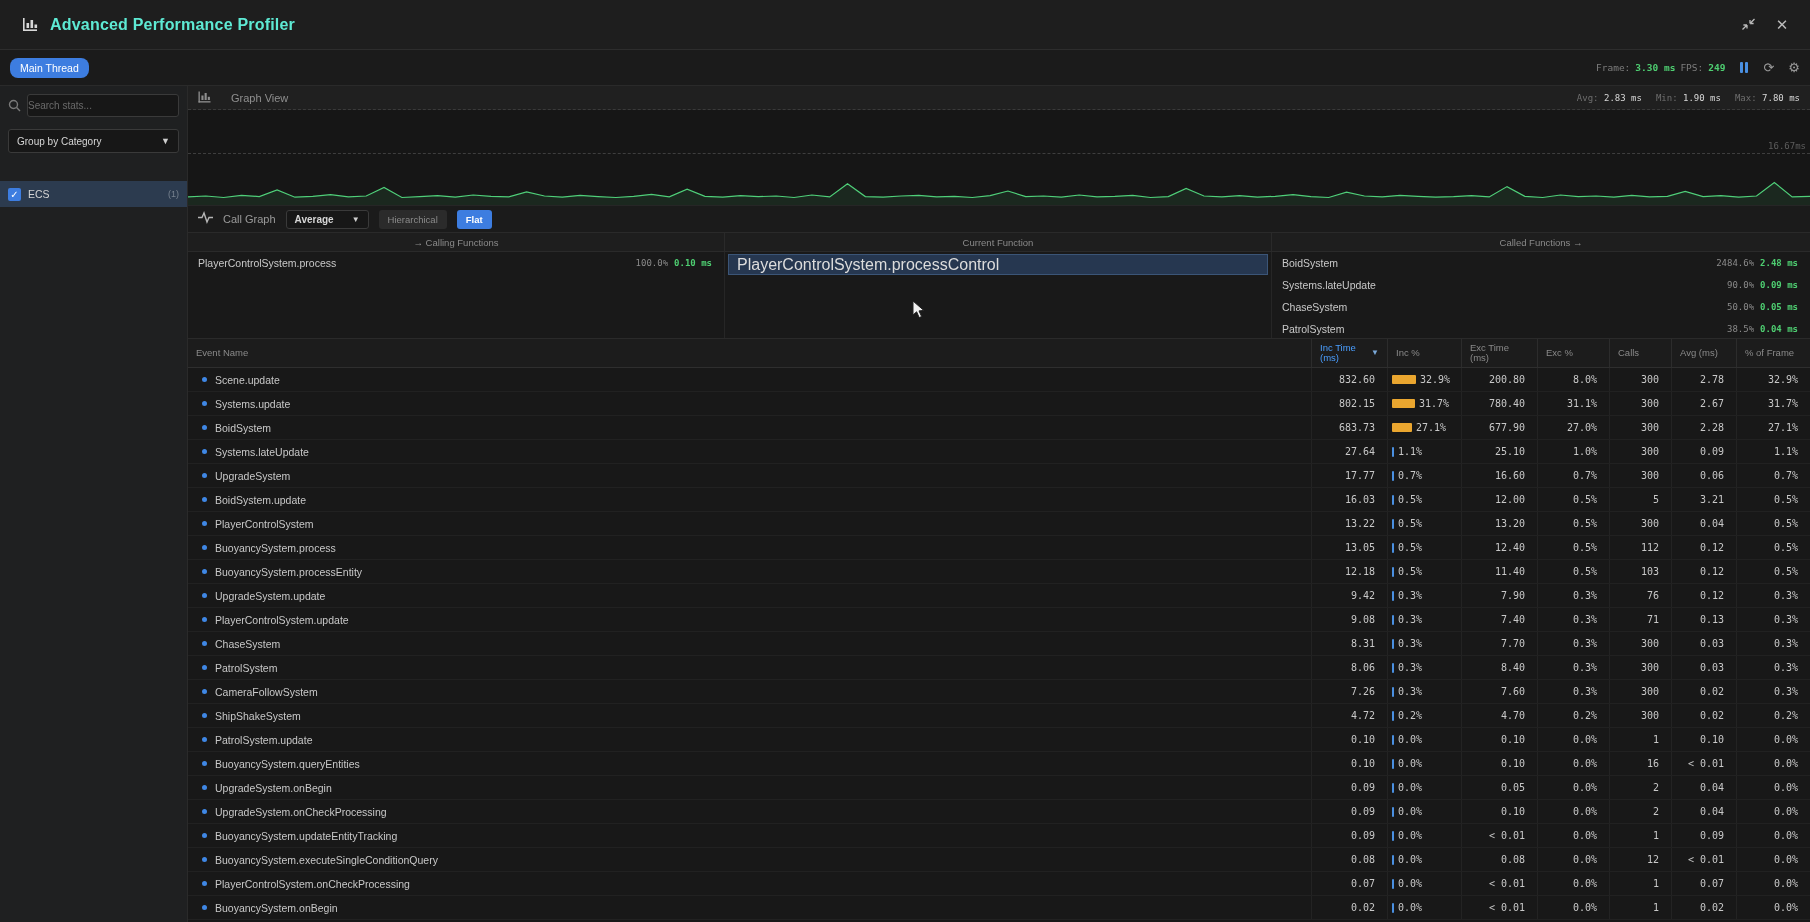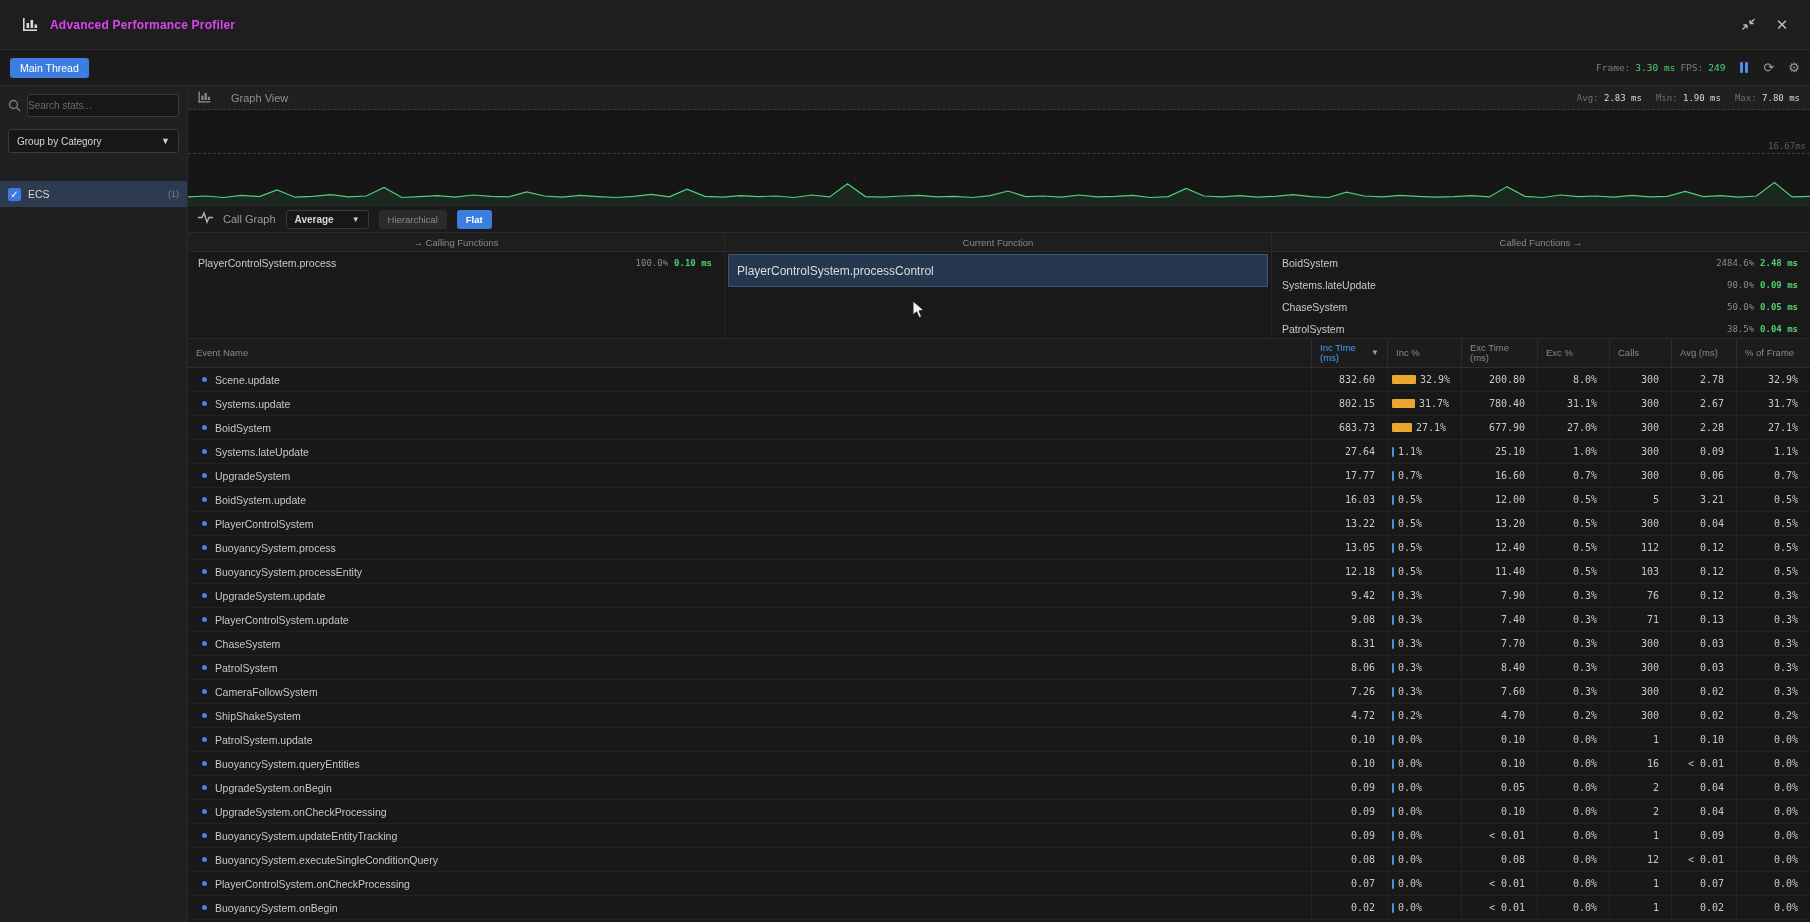--- a/index.html
+++ b/index.html
@@ -4,36 +4,36 @@
 <style>
   * { margin:0; padding:0; box-sizing:border-box; }
   html,body { width:1810px; height:922px; overflow:hidden; background:#141414;
     font-family:"Liberation Sans", sans-serif; }
   .window { position:relative; width:1810px; height:922px; background:#181818; color:#ccc; }
 
   
   .titlebar { height:50px; background:#1e1e1e; border-bottom:1px solid #2d2d2d;
     display:flex; align-items:center; padding:0 14px; }
   .titlebar .app-icon { margin:0 12px 0 8px; display:flex; }
-  .titlebar .title { font-size:12px; font-weight:bold; color:#d946ef; letter-spacing:.2px; }
+  .titlebar .title { font-size:16px; font-weight:bold; color:#5eead4; letter-spacing:.2px; }
   .titlebar .spacer { flex:1; }
   .win-btn { width:28px; height:24px; display:flex; align-items:center; justify-content:center;
     color:#bbb; cursor:pointer; margin-left:6px; }
   .win-btn.close { font-size:15px; }
 
   
   .toolbar { height:36px; background:#1b1b1b; border-bottom:1px solid #2a2a2a;
     display:flex; align-items:center; padding:0 10px; }
   .thread-btn { background:#3d7de0; color:#fff; font-size:10.5px; padding:4px 10px;
-    border-radius:3px; border:none; cursor:pointer; font-family:"Liberation Sans",sans-serif; }
+    border-radius:8px; border:none; cursor:pointer; font-family:"Liberation Sans",sans-serif; }
   .toolbar .spacer { flex:1; }
   .frame-stats { display:flex; align-items:center; gap:5px;
     font-family:"DejaVu Sans Mono",monospace; font-size:9.5px; }
   .frame-stats .lbl { color:#7d7d7d; }
-  .frame-stats .val-green { color:#4ece71; font-weight:normal; }
+  .frame-stats .val-green { color:#4ece71; font-weight:bold; }
   .tb-icon { margin-left:14px; display:flex; align-items:center; cursor:pointer; }
   .pause-icon span { display:inline-block; width:3px; height:11px; background:#4a90e2;
     border-radius:1px; margin:0 1px; }
   .glyph-icon { color:#9a9a9a; font-size:13px; line-height:1; }
 
   
   .content { display:flex; height:836px; }
   .sidebar { width:188px; background:#1f2021; border-right:1px solid #2a2a2a; flex:none; }
   .main { flex:1; display:flex; flex-direction:column; min-width:0; }
 
@@ -96,22 +96,22 @@
   .cg-body { height:86px; display:flex; background:#191919; overflow:hidden; }
   .cg-pane { overflow:hidden; border-right:1px solid #262626; }
   .cg-pane:last-child { border-right:none; }
   .cg-row { height:22px; display:flex; align-items:center; padding:0 12px 0 10px;
     cursor:pointer; }
   .cg-row .fn-name { font-size:10.5px; color:#c9c9c9; flex:1; white-space:nowrap;
     overflow:hidden; }
   .cg-row .fn-pct { font-size:9px; color:#8a8a8a; font-family:"DejaVu Sans Mono",monospace; }
   .cg-row .fn-ms { font-size:9px; color:#4ece71; font-weight:bold;
     font-family:"DejaVu Sans Mono",monospace; margin-left:6px; }
-  .current-box { margin:2px 3px; height:33px; background:#263750; border:1px solid #3b5577;
-    display:flex; align-items:center; padding:0 8px; font-size:12px; color:#dcdcdc;
+  .current-box { margin:2px 3px; height:21px; background:#263750; border:1px solid #3b5577;
+    display:flex; align-items:center; padding:0 8px; font-size:16px; color:#dcdcdc;
     cursor:pointer; white-space:nowrap; overflow:hidden; }
 
   
   .tbl-header { height:30px; display:flex; background:#1c1c1c; border-top:1px solid #2a2a2a;
     border-bottom:1px solid #2e2e2e; }
   .th { font-size:9.5px; color:#8a8a8a; display:flex; align-items:center;
     padding:0 8px; border-right:1px solid #2c2c2c; line-height:1.1; }
   .th:last-child { border-right:none; }
   .th.sorted { color:#4a9eff; }
   .th .sort-chev { color:#7aa8d8; font-size:8px; margin-left:4px; }

